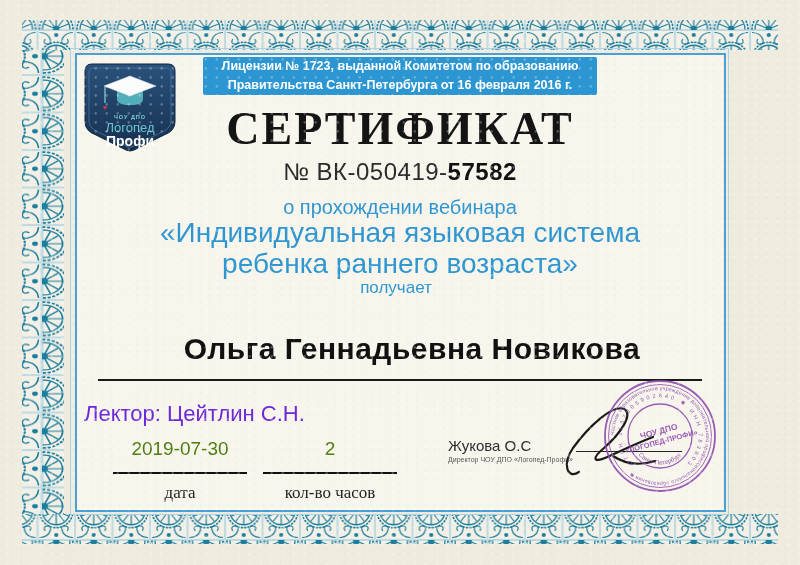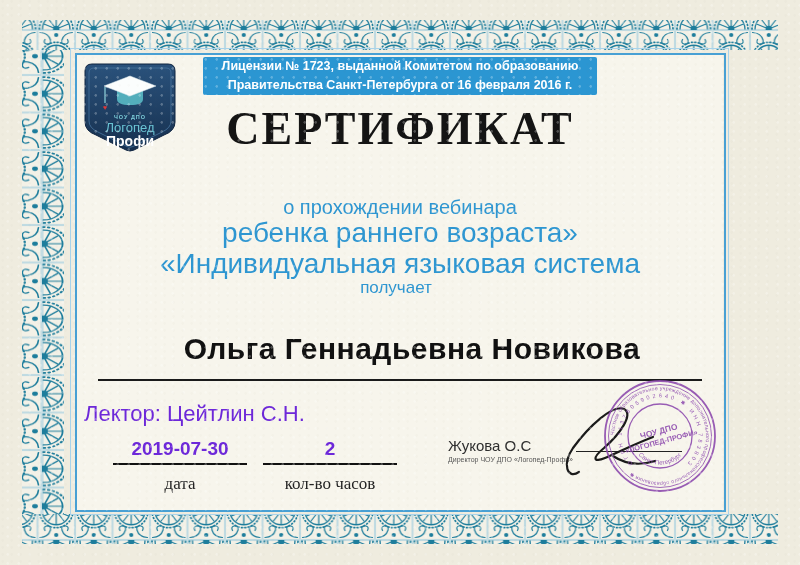--- a/index.html
+++ b/index.html
@@ -41,21 +41,21 @@
   .course{position:absolute;left:0;width:800px;top:217px;text-align:center;z-index:4;
     font-size:28px;line-height:31px;font-weight:500;}
   .receives{position:absolute;left:0;width:792px;top:278px;text-align:center;font-size:17px;z-index:4;}
 
   .recipient{position:absolute;left:0;width:800px;top:332px;text-align:center;z-index:4;
     font-size:30px;font-weight:bold;color:#111;letter-spacing:.5px;padding-left:12px;}
   .rule{position:absolute;left:98px;top:379px;width:604px;border-top:2px solid #1a1a1a;z-index:4;}
   .lecturer{position:absolute;left:84px;top:401px;font-size:22px;color:#6d28d9;z-index:4;}
 
   .field{position:absolute;top:438px;width:134px;text-align:center;z-index:4;}
-  .field .value{font-size:19px;font-weight:700;color:#6d28d9;padding-bottom:3px;border-bottom:2px solid #111;}
+  .field .value{font-size:19px;font-weight:400;color:#4d7c0f;padding-bottom:12px;border-bottom:2px solid #111;}
   .field .label{font-family:"Liberation Serif","DejaVu Serif",serif;font-size:17px;color:#222;margin-top:9px;}
   .field-date{left:113px;}
   .field-hours{left:263px;}
 
   .sign-block{position:absolute;left:448px;top:437px;width:180px;text-align:left;z-index:4;}
   .sign-name{font-size:15px;color:#2e2e2e;}
   .sign-title{font-size:7px;color:#555;margin-top:2px;}
   .sign-line{position:absolute;left:576px;top:451px;width:106px;border-top:1.6px solid #222;z-index:4;}
   .squiggle{position:absolute;left:563px;top:396px;z-index:5;}
   .stamp{position:absolute;left:600px;top:376px;z-index:5;opacity:.88;}
@@ -127,25 +127,26 @@
       <path d="M48,14 L74,24 L48,34 L22,24 Z" fill="#fbfdfd" stroke="#dce8ec" stroke-width="0.5"></path>
       <path d="M23,25 V41" stroke="#8fd2dc" stroke-width="1.2" fill="none"></path>
     </g>
     <text x="23" y="48" text-anchor="middle" font-size="7" fill="#e03a3a">♥</text>
     <text x="48" y="56.5" text-anchor="middle" font-size="5.5" letter-spacing="1" fill="#7ecdd9" font-weight="bold">ЧОУ ДПО</text>
     <text x="48" y="69.5" text-anchor="middle" font-size="13" fill="#6ac4d4">Логопед</text>
     <text x="48" y="83.5" text-anchor="middle" font-size="14" font-weight="bold" fill="#ffffff">Профи</text>
   </svg>
 
   <div class="title">СЕРТИФИКАТ</div>
+  <div class="number"><span>№ ВК-050419-</span><span class="bold">57582</span></div>
 
   <div class="subtitle blue">о прохождении вебинара</div>
   <div class="course blue">
+    <div>«Индивидуальная языковая система</div>
     <div>ребенка раннего возраста»</div>
-    <div>«Индивидуальная языковая система</div>
   </div>
   <div class="receives blue">получает</div>
 
   <div class="recipient">Ольга Геннадьевна Новикова</div>
   <div class="rule"></div>
   <div class="lecturer">Лектор: Цейтлин С.Н.</div>
 
   <div class="field field-date">
     <div class="value">2019-07-30</div>
     <div class="label">дата</div>

